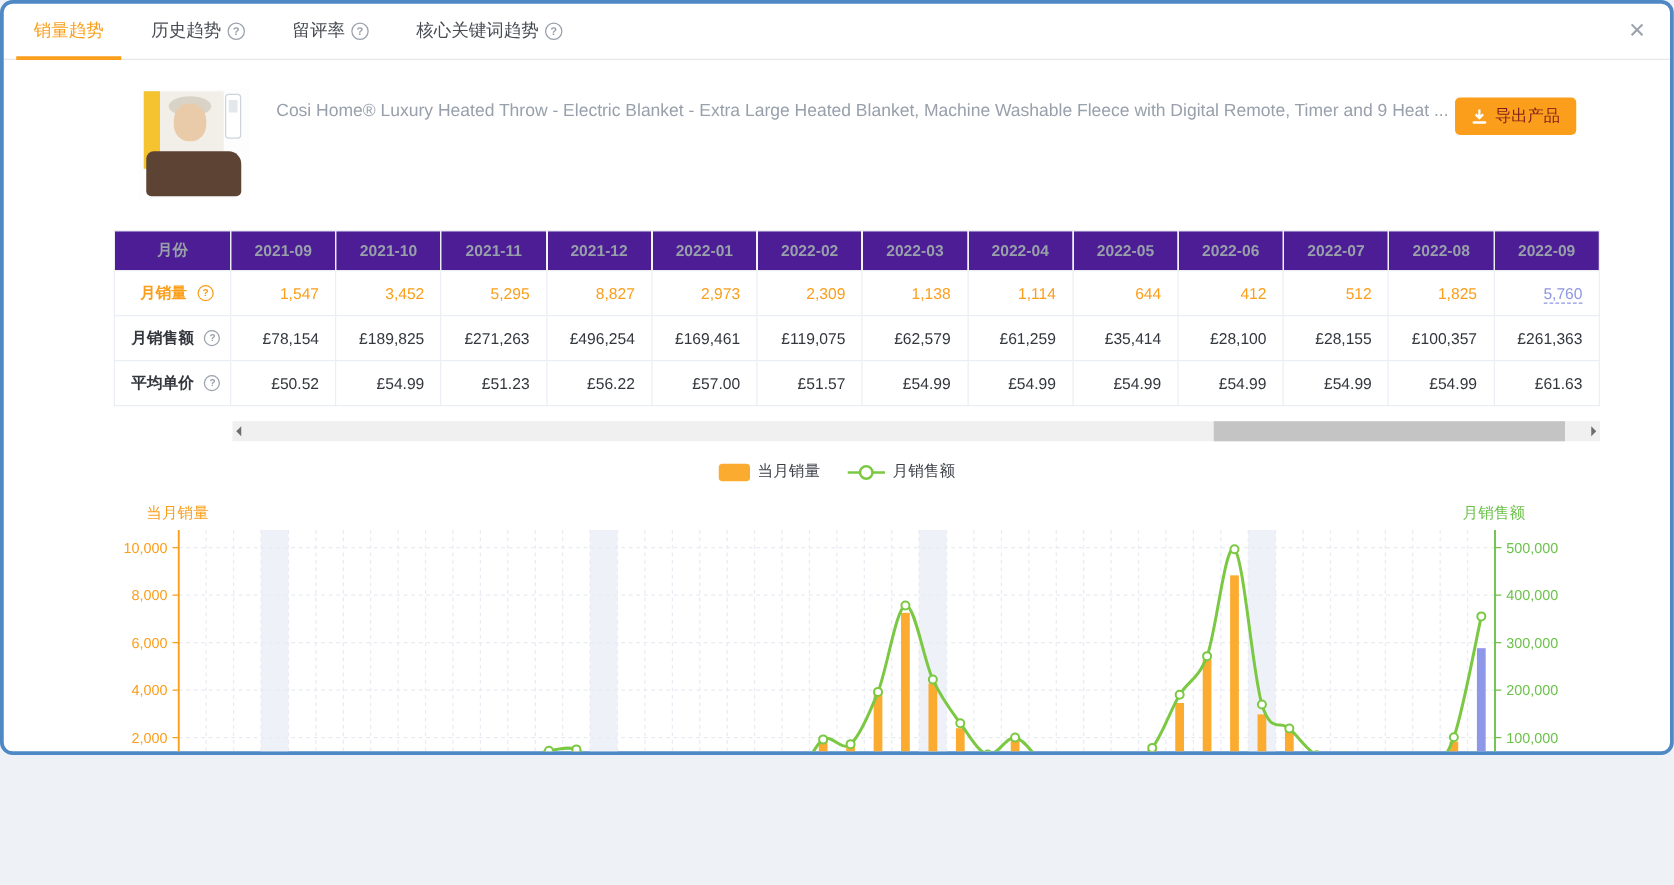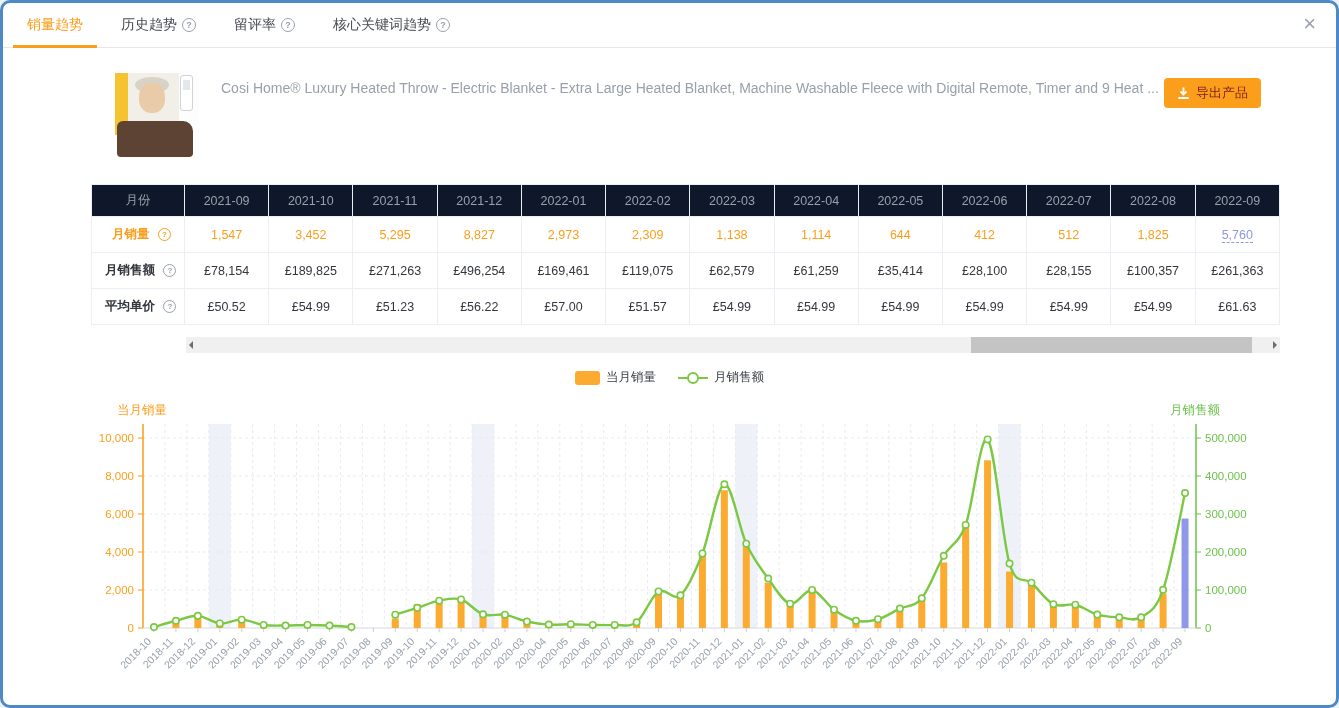--- a/index.html
+++ b/index.html
@@ -1,18 +1,18 @@
 <!DOCTYPE html>
 <html><head>
 <meta charset="utf-8">
 <style>
   * { margin:0; padding:0; box-sizing:border-box; }
   html,body { width:1339px; height:708px; background:#eef2f7; font-family:"Liberation Sans","DejaVu Sans",sans-serif; }
   #window {
-    position:absolute; left:0; top:0; width:1339px; height:708px;
+    position:absolute; left:0; top:0; width:1339px; height:604px;
     background:#fff; border:3px solid #4e88c5; border-radius:10px; overflow:hidden;
   }
   
   #tabbar { position:relative; height:45px; border-bottom:1px solid #e7e7e7; display:flex; align-items:stretch; padding-left:10px; }
   .tab { display:flex; align-items:center; padding:0 14px; margin-right:10px; font-size:14px; color:#474b52; cursor:pointer; position:relative; }
   .tab.active { color:#fa9e1b; }
   .tab.active::after { content:""; position:absolute; left:0; right:0; bottom:-1px; height:3px; background:#fa9e1b; }
   .help { display:inline-block; width:14px; height:14px; border:1px solid #9aa1ab; color:#9aa1ab; border-radius:50%;
           font-size:9px; line-height:12px; text-align:center; margin-left:5px; font-weight:bold; }
   #close-btn { position:absolute; right:20px; top:8px; font-size:22px; color:#9aa1ab; cursor:pointer; line-height:26px; }
@@ -29,22 +29,22 @@
   #thumb .remote::after { content:""; position:absolute; left:2px; top:4px; width:7px; height:10px; background:#e4e8ec; }
   #title { position:absolute; left:218px; top:31px; width:940px; font-size:14px; color:#98a0ab; white-space:nowrap; overflow:hidden; }
   #stats { position:absolute; left:218px; top:69px; display:flex; gap:30px; font-size:13px; color:#3c4148; }
   .stat-val { color:#fa9e1b; margin-left:4px; }
   .stat-val.muted { color:#a6adb6; }
   #export-btn { position:absolute; right:75px; top:29px; height:30px; background:#fa9e1b; color:#7f1d1d; border:none; border-radius:4px;
                 font-size:13px; padding:0 13px; display:flex; align-items:center; gap:6px; cursor:pointer; }
   
   #sales-table { position:absolute; left:88px; top:181px; width:1189px; border-collapse:collapse; table-layout:fixed; font-size:12.5px; }
   #sales-table th, #sales-table td { border:1px solid #ebeef5; padding:0 13px; white-space:nowrap; overflow:hidden; }
-  #sales-table th { height:32px; background:#0f172a; color:#98a0aa; font-weight:normal; text-align:center; }
-  #sales-table td { height:36px; text-align:center; color:#33373d; }
+  #sales-table th { height:32px; background:#4c1d95; color:#98a0aa; font-weight:bold; text-align:center; }
+  #sales-table td { height:36px; text-align:right; color:#33373d; }
   #sales-table td.rowlabel { text-align:right; font-weight:bold; color:#33373d; }
   #sales-table tr.orange-row td { color:#fa9e1b; }
   #sales-table tr.orange-row td.rowlabel { color:#fa9e1b; }
   #sales-table td .help { width:13px; height:13px; font-size:8px; line-height:11px; vertical-align:1px; }
   #sales-table tr.orange-row .help { border-color:#fa9e1b; color:#fa9e1b; }
   td.link-cell span { color:#8e97e0; border-bottom:1px dashed #8e97e0; cursor:pointer; }
   
   #hscroll { position:absolute; left:183px; top:334px; width:1094px; height:16px; background:#f0f0f0; }
   #hscroll .thumb-bar { position:absolute; left:71.8%; width:25.6%; top:0; height:16px; background:#c4c4c4; cursor:pointer; }
   #hscroll .arr { position:absolute; top:4px; width:0; height:0; border:4px solid transparent; cursor:pointer; }

